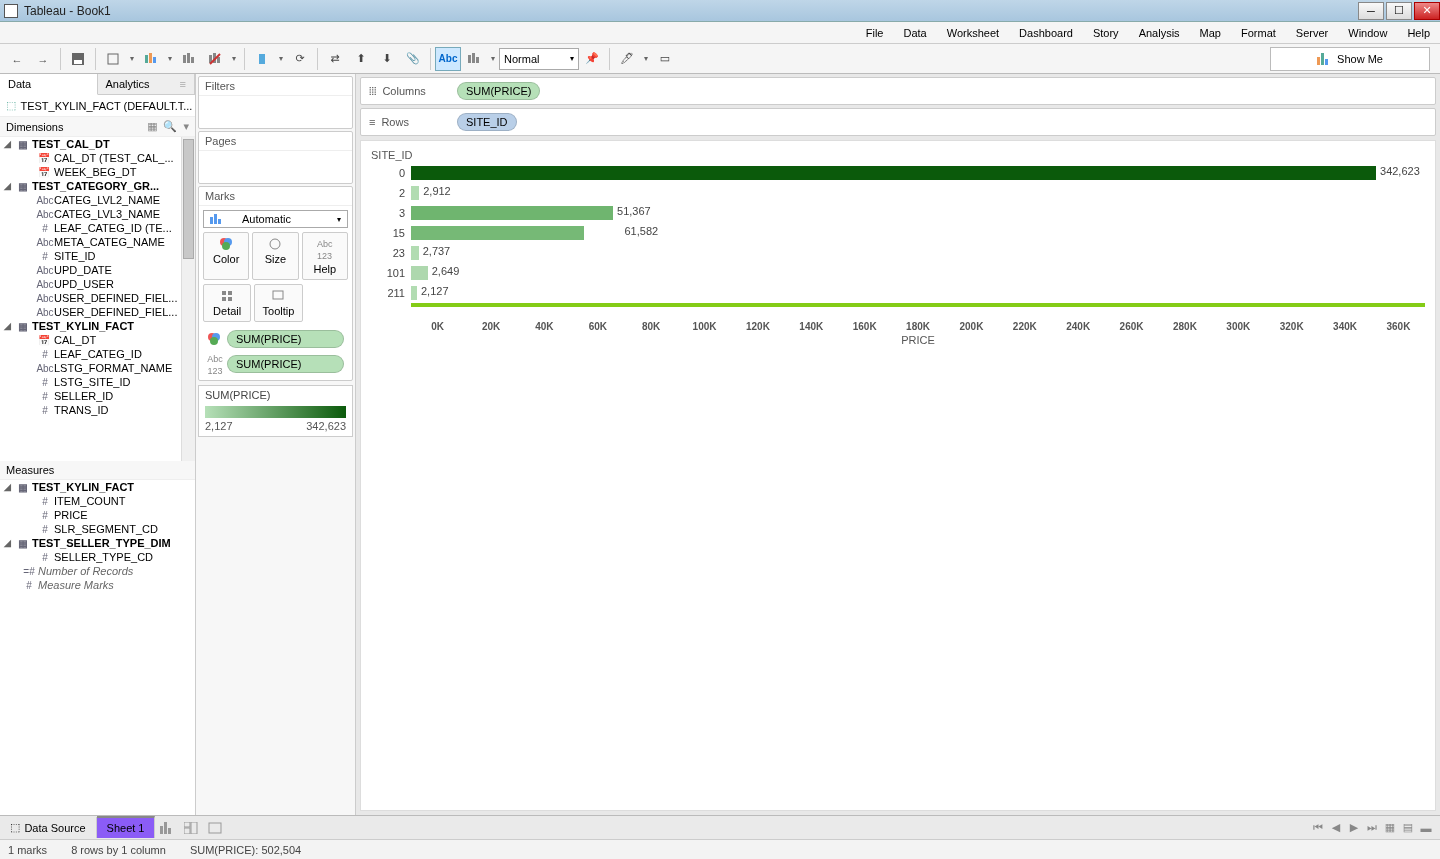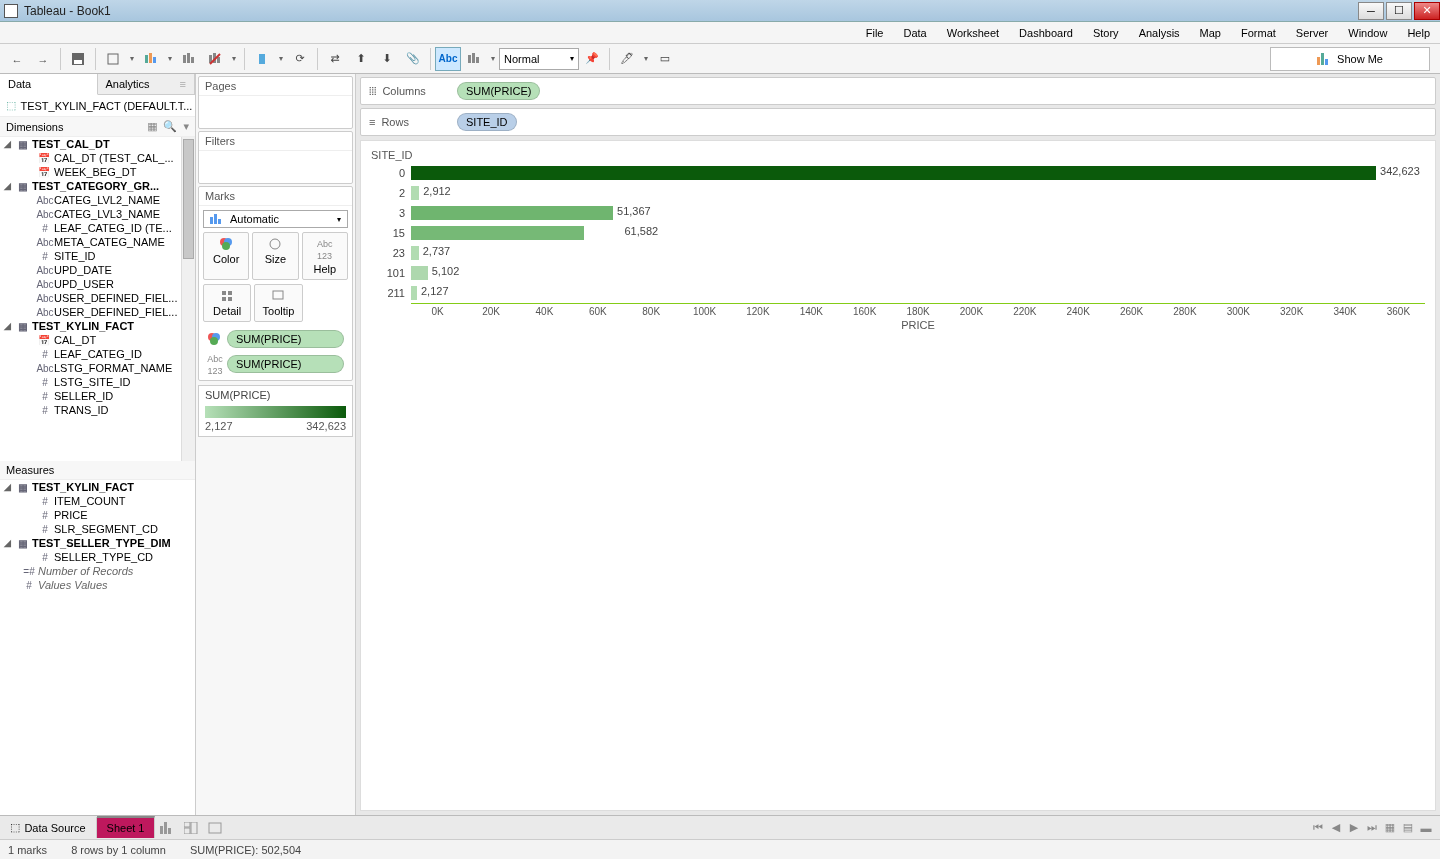--- a/index.html
+++ b/index.html
@@ -71,28 +71,28 @@
 
 .ws { flex:1; display:flex; flex-direction:column; background:#e8e8e8; }
 .rcshelf { display:flex; align-items:center; gap:8px; padding:4px 8px; background:#fff; border:1px solid #ccc; margin:3px 4px 0; border-radius:2px;}
 .rclbl { display:flex; align-items:center; gap:6px; color:#555; width:80px;}
 .viz { flex:1; background:#fff; margin:4px; border:1px solid #ddd; padding:8px 10px; position:relative;}
 .barrow { display:flex; align-items:center; height:20px; }
 .barrow .ylab { width:40px; text-align:right; padding-right:6px; color:#444;}
 .barrow .bararea { flex:1; position:relative; height:14px;}
 .barrow .bar { position:absolute; left:0; top:0; bottom:0;}
 .barrow .vlab { position:absolute; top:-1px; color:#444; white-space:nowrap;}
-.xaxis { display:flex; margin-left:40px; border-top:1px solid #84cc16; padding-top:2px;}
+.xaxis { display:flex; margin-left:40px; border-top:4px solid #84cc16; padding-top:14px;font-weight:bold;}
 .xtick { flex:1; text-align:center; color:#555; font-size:10px;}
 .xlabel { text-align:center; color:#555; margin-top:2px; margin-left:40px;}
 
 
 .btabs { height:24px; background:#eaeaea; border-top:1px solid #bbb; display:flex; align-items:center; }
 .btab { padding:4px 10px; border-right:1px solid #ccc; display:flex; align-items:center; gap:4px;}
-.btab.active { background:#be185d; border-top:2px solid #888; margin-top:-1px;}
+.btab.active { background:#8b5cf6; border-top:2px solid #888; margin-top:-1px;}
 .bicon { width:24px; height:20px; display:flex; align-items:center; justify-content:center; color:#666;}
 .bnav { margin-left:auto; display:flex; align-items:center; gap:2px; padding-right:6px;}
 .bnav span{ width:16px; text-align:center; color:#888;}
 
 
 .status { height:20px; background:#f3f3f3; border-top:1px solid #ccc; display:flex; align-items:center; gap:24px; padding:0 8px; color:#444;}
 
 svg { display:block; }
 </style>
 </head>
@@ -342,39 +342,39 @@
           <div class="titem indent2">
             <span class="icon">#</span>
             <span class="txt">SELLER_TYPE_CD</span>
           </div>
           <div class="titem indent1">
             <span class="icon">=#</span>
             <span class="txt italic">Number of Records</span>
           </div>
           <div class="titem indent1">
             <span class="icon">#</span>
-            <span class="txt italic">Values Values</span>
+            <span class="txt italic">Measure Marks</span>
           </div>
         </div>
     </div>
   </div>
 
   <div class="shelves">
+    <div class="shelf">
+      <div class="shhead">Filters</div>
+      <div class="shbody"></div>
+    </div>
     <div class="shelf">
       <div class="shhead">Pages</div>
       <div class="shbody"></div>
     </div>
     <div class="shelf">
-      <div class="shhead">Filters</div>
-      <div class="shbody"></div>
-    </div>
-    <div class="shelf">
       <div class="shhead">Marks</div>
       <div class="marksel">
-        <span style="display:flex;align-items:center;gap:8px;">
+        <span style="display:flex;align-items:center;gap:20px;">
             <svg width="12" height="10">
               <rect x="0" y="3" width="3" height="7" fill="#59e"></rect>
               <rect x="4" y="0" width="3" height="10" fill="#59e"></rect>
               <rect x="8" y="5" width="3" height="5" fill="#59e"></rect>
             </svg>
             <span>Automatic</span>
           </span>
         <span style="font-size:8px;">▾</span>
       </div>
       <div class="markbtns" id="mbtns1">
@@ -500,21 +500,21 @@
             <div class="ylab">23</div>
             <div class="bararea">
               <div class="bar" style="width:0.76%;background:#b2dcb2;"></div>
               <div class="vlab" style="left:calc(0.76% + 4px);">2,737</div>
             </div>
           </div>
           <div class="barrow">
             <div class="ylab">101</div>
             <div class="bararea">
               <div class="bar" style="width:1.65%;background:#aed8ae;"></div>
-              <div class="vlab" style="left:calc(1.65% + 4px);">5,102</div>
+              <div class="vlab" style="left:calc(1.65% + 4px);">2,649</div>
             </div>
           </div>
           <div class="barrow">
             <div class="ylab">211</div>
             <div class="bararea">
               <div class="bar" style="width:0.59%;background:#b2dcb2;"></div>
               <div class="vlab" style="left:calc(0.59% + 4px);">2,127</div>
             </div>
           </div>
         </div>

